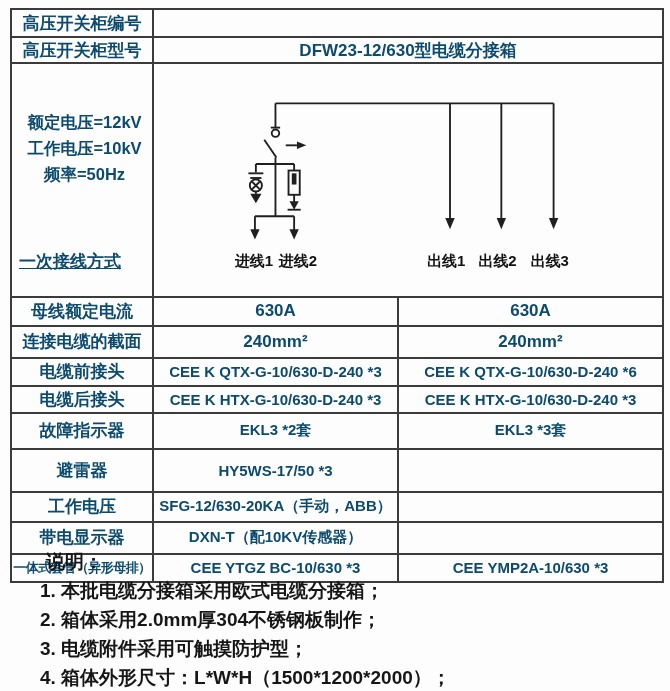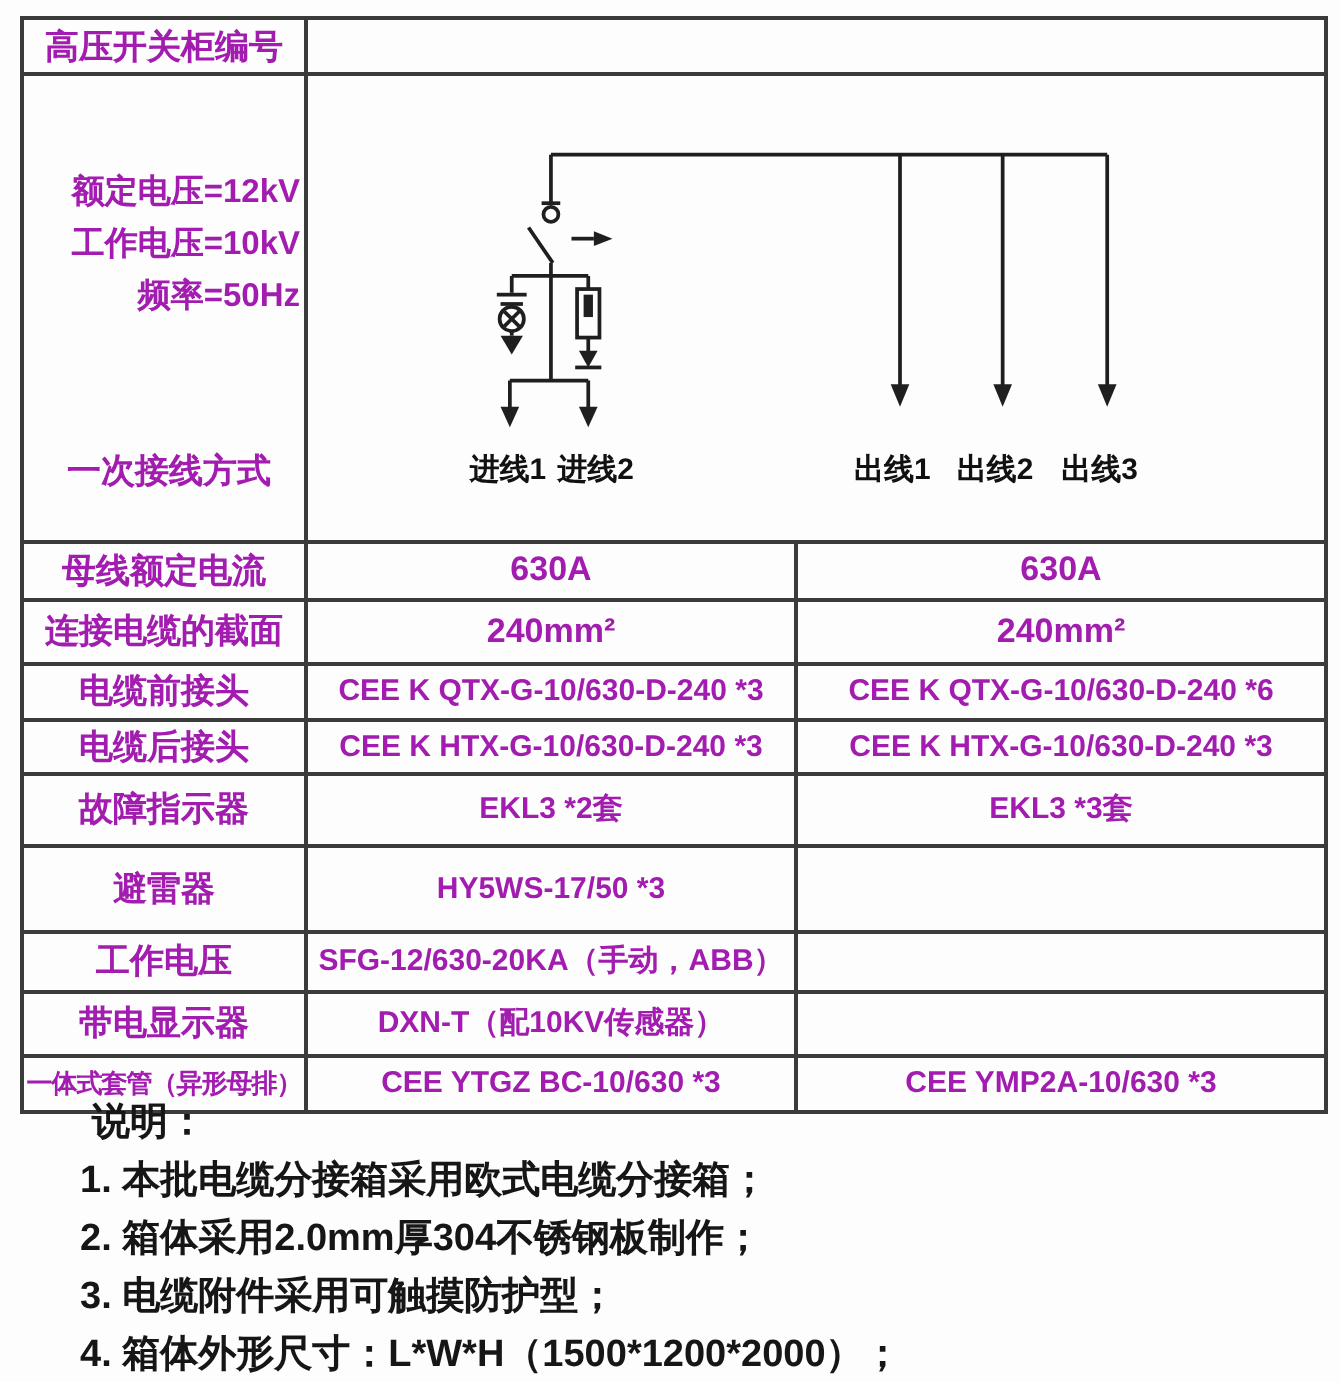--- a/index.html
+++ b/index.html
@@ -10,34 +10,34 @@
     font-family:"Liberation Sans", sans-serif;
     color:#141414; font-weight:bold;
   }
   table.spec {
     position:absolute; left:10px; top:8px; width:652px;
     border-collapse:collapse; table-layout:fixed;
   }
   table.spec td {
     border:2px solid #3b3b3b;
     text-align:center; vertical-align:middle;
-    font-weight:bold; color:#a21caf;
+    font-weight:bold; color:#0c4a6e;
     overflow:hidden; white-space:nowrap;
   }
   td.lbl  { font-size:17px; }
   td.lbl-sm { font-size:13px; letter-spacing:-0.5px; }
   td.val  { font-size:15px; }
   td.val-lg { font-size:17px; }
   td.diagram-cell { padding:16px; position:relative; }
   .diag-left {
     height:210px; display:flex; flex-direction:column;
     justify-content:space-between; padding:34px 2px 12px 7px;
   }
-  .params { text-align:right; font-size:16.5px; line-height:26px; }
-  .wiring-label { text-align:center; font-size:17px; }
+  .params { text-align:center; font-size:16.5px; line-height:26px; }
+  .wiring-label { text-align:left; font-size:17px;text-decoration:underline; }
   svg.oneline { display:block; width:100%; height:100%; }
   svg.oneline .wire { stroke:#1f1f1f; stroke-width:2; fill:none; }
   svg.oneline .thick { stroke:#1f1f1f; stroke-width:5; fill:none; }
   svg.oneline .solid { fill:#1f1f1f; stroke:none; }
   svg.oneline text { font-family:"Liberation Sans", sans-serif; font-weight:bold; font-size:16px; fill:#111; text-anchor:middle; }
   .notes {
     position:absolute; left:40px; top:547px;
     font-size:19px; line-height:29px; color:#161616;
   }
   .notes .nt { padding-left:6px; }
@@ -53,20 +53,24 @@
         <col style="width:245px">
         <col style="width:265px">
       </colgroup>
 
     <tbody>
         <tr style="height:28px">
       <td class="lbl">高压开关柜编号</td>
       <td class="val" colspan="2"></td>
     </tr>
 
+    <tr style="height:26px">
+      <td class="lbl">高压开关柜型号</td>
+      <td class="val-lg" colspan="2">DFW23-12/630型电缆分接箱</td>
+    </tr>
 
     <tr style="height:214px">
       <td class="lbl" style="padding:0">
         <div class="diag-left">
           <div class="params">
             <div>额定电压=12kV</div>
             <div>工作电压=10kV</div>
             <div>频率=50Hz</div>
           </div>
           <div class="wiring-label">一次接线方式</div>

